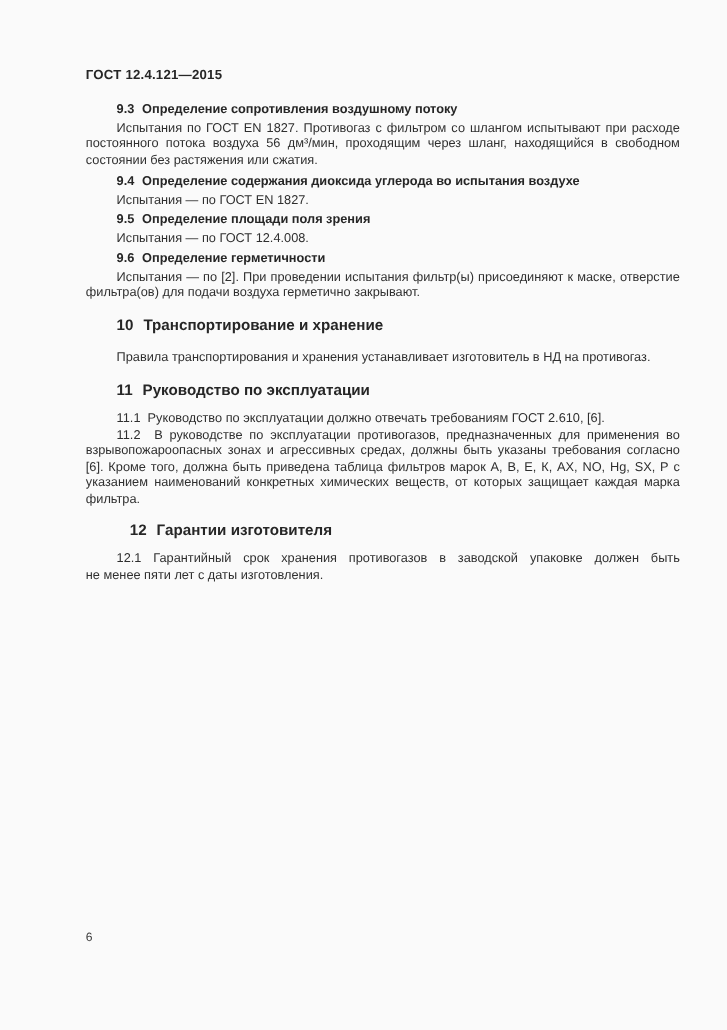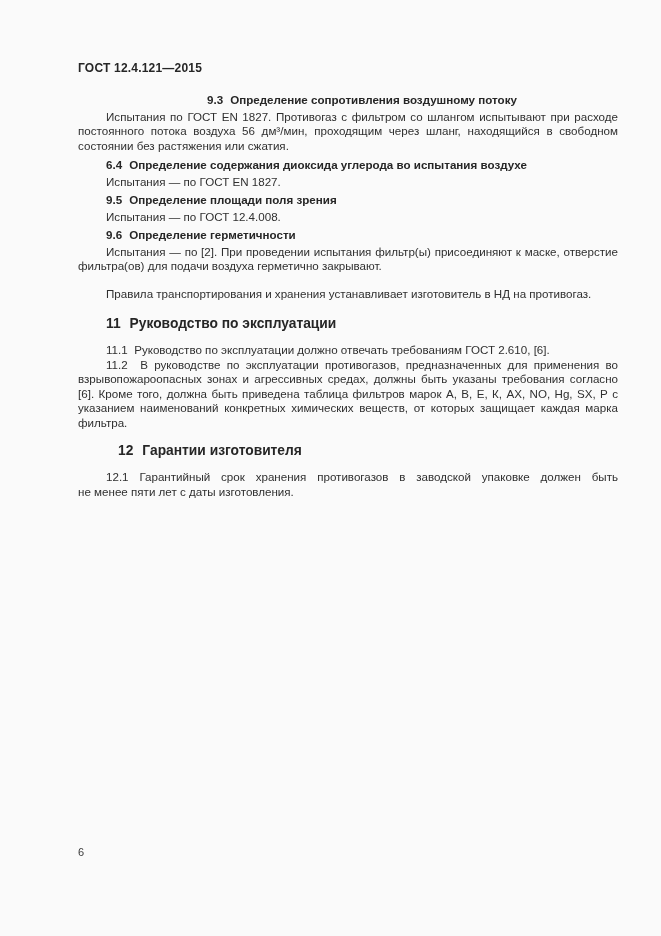--- a/index.html
+++ b/index.html
@@ -61,50 +61,51 @@
     text-align: justify;
     text-align-last: justify;
   }
   .mt2  { margin-top: 2px; }
   .mt4  { margin-top: 4px; }
   .mt5  { margin-top: 5px; }
   .mt10 { margin-top: 10px; }
   .mt12 { margin-top: 12px; margin-left: 40px; }
   .mt13 { margin-top: 13px; }
   .mt14 { margin-top: 14px; }
-  .mt17 { margin-top: 17px; text-align: center; }
+  .mt17 { margin-top: 17px; }
   .page-number {
     position: absolute;
     left: 78px;
     top: 845px;
     font-size: 11px;
     line-height: 14px;
     color: #3a3a3a;
   }
 </style>
 </head>
 <body>
 
 <div class="page">
   <div class="content">
 
     <p class="running-head">ГОСТ 12.4.121—2015</p>
 
     <p class="h3 mt17"><span class="hnum">9.3</span><span>Определение сопротивления воздушному потоку</span></p>
     <p class="para mt2">Испытания по ГОСТ EN 1827. Противогаз с фильтром со шлангом испытывают при расходе посто­янного потока воздуха 56 дм³/мин, проходящим через шланг, находящийся в свободном состоянии без растяжения или сжатия.</p>
 
-    <p class="h3 mt5"><span class="hnum">6.4</span><span>Определение содержания диоксида углерода во испытания воздухе</span></p>
+    <p class="h3 mt5"><span class="hnum">9.4</span><span>Определение содержания диоксида углерода во испытания воздухе</span></p>
     <p class="para mt2">Испытания — по ГОСТ EN 1827.</p>
 
     <p class="h3 mt4"><span class="hnum">9.5</span><span>Определение площади поля зрения</span></p>
     <p class="para mt2">Испытания — по ГОСТ 12.4.008.</p>
 
     <p class="h3 mt4"><span class="hnum">9.6</span><span>Определение герметичности</span></p>
     <p class="para mt2">Испытания — по [2]. При проведении испытания фильтр(ы) присоединяют к маске, отверстие фильтра(ов) для подачи воздуха герметично закрывают.</p>
 
+    <p class="h2 mt13"><span class="hnum">10</span><span>Транспортирование и хранение</span></p>
     <p class="para mt13">Правила транспортирования и хранения устанавливает изготовитель в НД на противогаз.</p>
 
     <p class="h2 mt14"><span class="hnum">11</span><span>Руководство по эксплуатации</span></p>
     <p class="para mt10">11.1&nbsp; Руководство по эксплуатации должно отвечать требованиям ГОСТ 2.610, [6].</p>
     <p class="para">11.2&nbsp; В руководстве по эксплуатации противогазов, предназначенных для применения во взрыво­пожароопасных зонах и агрессивных средах, должны быть указаны требования согласно [6]. Кроме того, должна быть приведена таблица фильтров марок А, В, Е, К, АХ, NO, Hg, SX, Р с указанием наименований конкретных химических веществ, от которых защищает каждая марка фильтра.</p>
 
     <p class="h2 mt12"><span class="hnum">12</span><span>Гарантии изготовителя</span></p>
     <p class="para mt10 justify-last">12.1&nbsp;Гарантийный срок хранения противогазов в заводской упаковке должен быть</p>
     <p>не менее пяти лет с даты изготовления.</p>
 

